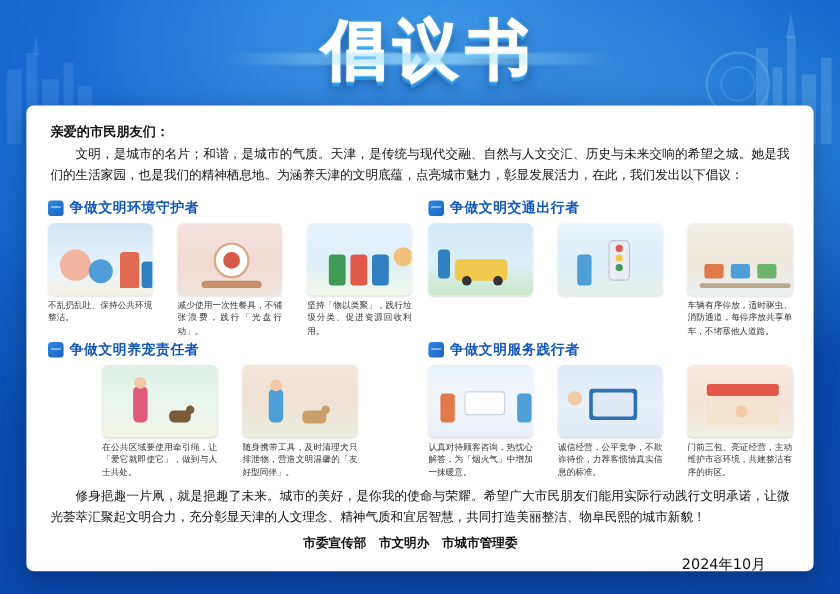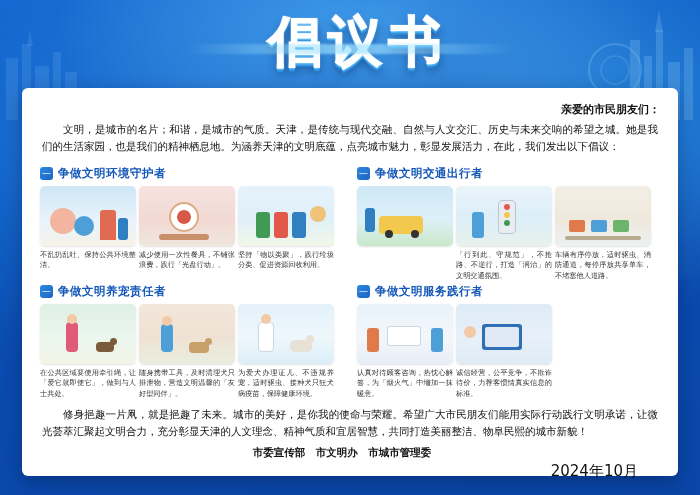--- a/index.html
+++ b/index.html
@@ -56,21 +56,20 @@
     position:absolute;left:22px;top:88px;width:656px;height:388px;
     background:#ffffff;border-radius:6px;
     box-shadow:0 6px 18px rgba(0,20,60,.35);
     padding:0;box-sizing:border-box;
   }
   .card-inner{padding:12px 18px 10px 18px;box-sizing:border-box;height:100%;}
 
   .salutation{
     font-size:11px;color:#111;font-weight:bold;margin:2px 0 4px 2px;
     font-family:"DejaVu Sans","Liberation Sans",sans-serif;
-    text-align:right;
   }
   .intro{
     font-size:10.5px;line-height:1.65;color:#111;text-indent:21px;
     text-align:justify;margin:0 2px 6px 2px;
     font-family:"DejaVu Sans","Liberation Sans",sans-serif;
   }
 
   .grid{display:flex;flex-wrap:wrap;gap:0 14px;margin-top:2px;}
   .col{width:calc(50% - 7px);}
 
@@ -79,21 +78,21 @@
     width:13px;height:13px;border-radius:3px;
     background:linear-gradient(135deg,#2f8ae0,#1a63c4);
     color:#fff;font-size:9px;line-height:13px;text-align:center;
     font-family:"DejaVu Sans",sans-serif;
   }
   .sec-title{
     font-size:11.5px;font-weight:bold;color:#1357b8;letter-spacing:.5px;
     font-family:"DejaVu Sans","Liberation Sans",sans-serif;
   }
 
-  .items{display:flex;gap:3px;}
+  .items{display:flex;gap:21px;justify-content:center;}
   .item{width:calc(33.33% - 5px);}
   .thumb{
     width:100%;height:60px;border-radius:5px;position:relative;overflow:hidden;
     box-shadow:0 1px 2px rgba(0,0,0,.12);
   }
   .cap{
     margin-top:4px;font-size:7.2px;line-height:1.45;color:#333;text-align:justify;
     font-family:"DejaVu Sans","Liberation Sans",sans-serif;
     height:30px;overflow:hidden;
   }
@@ -118,21 +117,21 @@
   .outro{
     font-size:10.5px;line-height:1.7;color:#111;text-indent:21px;text-align:justify;
     margin:8px 2px 0 2px;
     font-family:"DejaVu Sans","Liberation Sans",sans-serif;
   }
   .sign{
     text-align:center;margin:5px 16px 0 0;font-size:10.5px;color:#111;font-weight:bold;
     font-family:"DejaVu Sans","Liberation Sans",sans-serif;
   }
   .date{
-    text-align:right;margin:2px 22px 0 0;font-size:15px;color:#111;
+    text-align:right;margin:2px 22px 0 0;font-size:12px;color:#111;
     font-family:"DejaVu Sans","Liberation Sans",sans-serif;
   }
 </style>
 </head>
 <body>
 
 <div class="poster">
 
   <div class="glow-arc"></div>
   <div class="glow-arc2"></div>
@@ -224,21 +223,20 @@
               </div>
             </div>
             <div class="item">
               <div class="thumb t5">
                 <div class="fig" style="width:18px;height:34px;background:#e9edf2;left:42px;top:14px;border-radius:4px;border:1px solid #b9c7d4;box-sizing:border-box;"></div>
                 <div class="blob" style="width:6px;height:6px;background:#e2584a;left:48px;top:18px;"></div>
                 <div class="blob" style="width:6px;height:6px;background:#f2c94c;left:48px;top:26px;"></div>
                 <div class="blob" style="width:6px;height:6px;background:#3f9a56;left:48px;top:34px;"></div>
                 <div class="fig" style="width:12px;height:26px;background:#4e9fd8;left:16px;top:26px;"></div>
               </div>
-              <div class="cap">「行到此、守规范」，不抢路、不逆行，打造「润治」的文明交通氛围。</div>
             </div>
             <div class="item">
               <div class="thumb t6">
                 <div class="fig" style="width:16px;height:12px;background:#e07a4a;left:14px;top:34px;border-radius:2px;"></div>
                 <div class="fig" style="width:16px;height:12px;background:#4e9fd8;left:36px;top:34px;border-radius:2px;"></div>
                 <div class="fig" style="width:16px;height:12px;background:#6cb36c;left:58px;top:34px;border-radius:2px;"></div>
                 <div class="fig" style="width:76px;height:4px;background:#b8a98f;left:10px;top:50px;"></div>
               </div>
               <div class="cap">车辆有序停放，适时驱虫、消防通道，每停序放共享单车，不堵塞他人道路。</div>
             </div>
@@ -262,29 +260,20 @@
             </div>
             <div class="item">
               <div class="thumb t8">
                 <div class="fig" style="width:12px;height:28px;background:#4e9fd8;left:22px;top:20px;border-radius:4px;"></div>
                 <div class="blob" style="width:10px;height:10px;background:#f3c9a6;left:23px;top:12px;"></div>
                 <div class="fig" style="width:20px;height:11px;background:#caa06a;left:50px;top:38px;border-radius:4px;"></div>
                 <div class="blob" style="width:7px;height:7px;background:#caa06a;left:66px;top:34px;"></div>
               </div>
               <div class="cap">随身携带工具，及时清理犬只排泄物，营造文明温馨的「友好型同伴」。</div>
             </div>
-            <div class="item">
-              <div class="thumb t9">
-                <div class="fig" style="width:16px;height:30px;background:#ffffff;left:20px;top:18px;border-radius:4px;border:1px solid #c9d7e2;box-sizing:border-box;"></div>
-                <div class="blob" style="width:10px;height:10px;background:#f3c9a6;left:23px;top:10px;"></div>
-                <div class="fig" style="width:22px;height:12px;background:#e8e2d6;left:52px;top:36px;border-radius:5px;"></div>
-                <div class="blob" style="width:8px;height:8px;background:#e8e2d6;left:68px;top:31px;"></div>
-              </div>
-              <div class="cap">为爱犬办理证儿、不违规养宠，适时驱虫、接种犬只狂犬病疫苗，保障健康环境。</div>
-            </div>
           </div>
         </div>
 
         <div class="col">
           <div class="sec-head">
             <span class="sec-badge">—</span>
             <span class="sec-title">争做文明服务践行者</span>
           </div>
           <div class="items">
             <div class="item">
@@ -296,20 +285,28 @@
               <div class="cap">认真对待顾客咨询，热忱心解答，为「烟火气」中增加一抹暖意。</div>
             </div>
             <div class="item">
               <div class="thumb t11">
                 <div class="fig" style="width:40px;height:26px;background:#2f6fb5;left:26px;top:20px;border-radius:3px;"></div>
                 <div class="fig" style="width:34px;height:20px;background:#dfeaf6;left:29px;top:23px;border-radius:2px;"></div>
                 <div class="blob" style="width:12px;height:12px;background:#f3c9a6;left:8px;top:22px;"></div>
               </div>
               <div class="cap">诚信经营，公平竞争，不欺诈待价，力荐客惯情真实信息的标准。</div>
             </div>
+            <div class="item">
+              <div class="thumb t12">
+                <div class="fig" style="width:60px;height:10px;background:#e2584a;left:16px;top:16px;border-radius:2px;"></div>
+                <div class="fig" style="width:60px;height:22px;background:#f4e3cd;left:16px;top:28px;border-radius:2px;"></div>
+                <div class="blob" style="width:10px;height:10px;background:#f3c9a6;left:40px;top:34px;"></div>
+              </div>
+              <div class="cap">门前三包、亮证经营，主动维护市容环境，共建整洁有序的街区。</div>
+            </div>
           </div>
         </div>
 
       </div>
 
       <div class="outro">修身挹趣一片凧，就是挹趣了未来。城市的美好，是你我的使命与荣耀。希望广大市民朋友们能用实际行动践行文明承诺，让微光荟萃汇聚起文明合力，充分彰显天津的人文理念、精神气质和宜居智慧，共同打造美丽整洁、物阜民熙的城市新貌！</div>
       <div class="sign">市委宣传部　市文明办　市城市管理委</div>
       <div class="date">2024年10月</div>
 
     </div>

